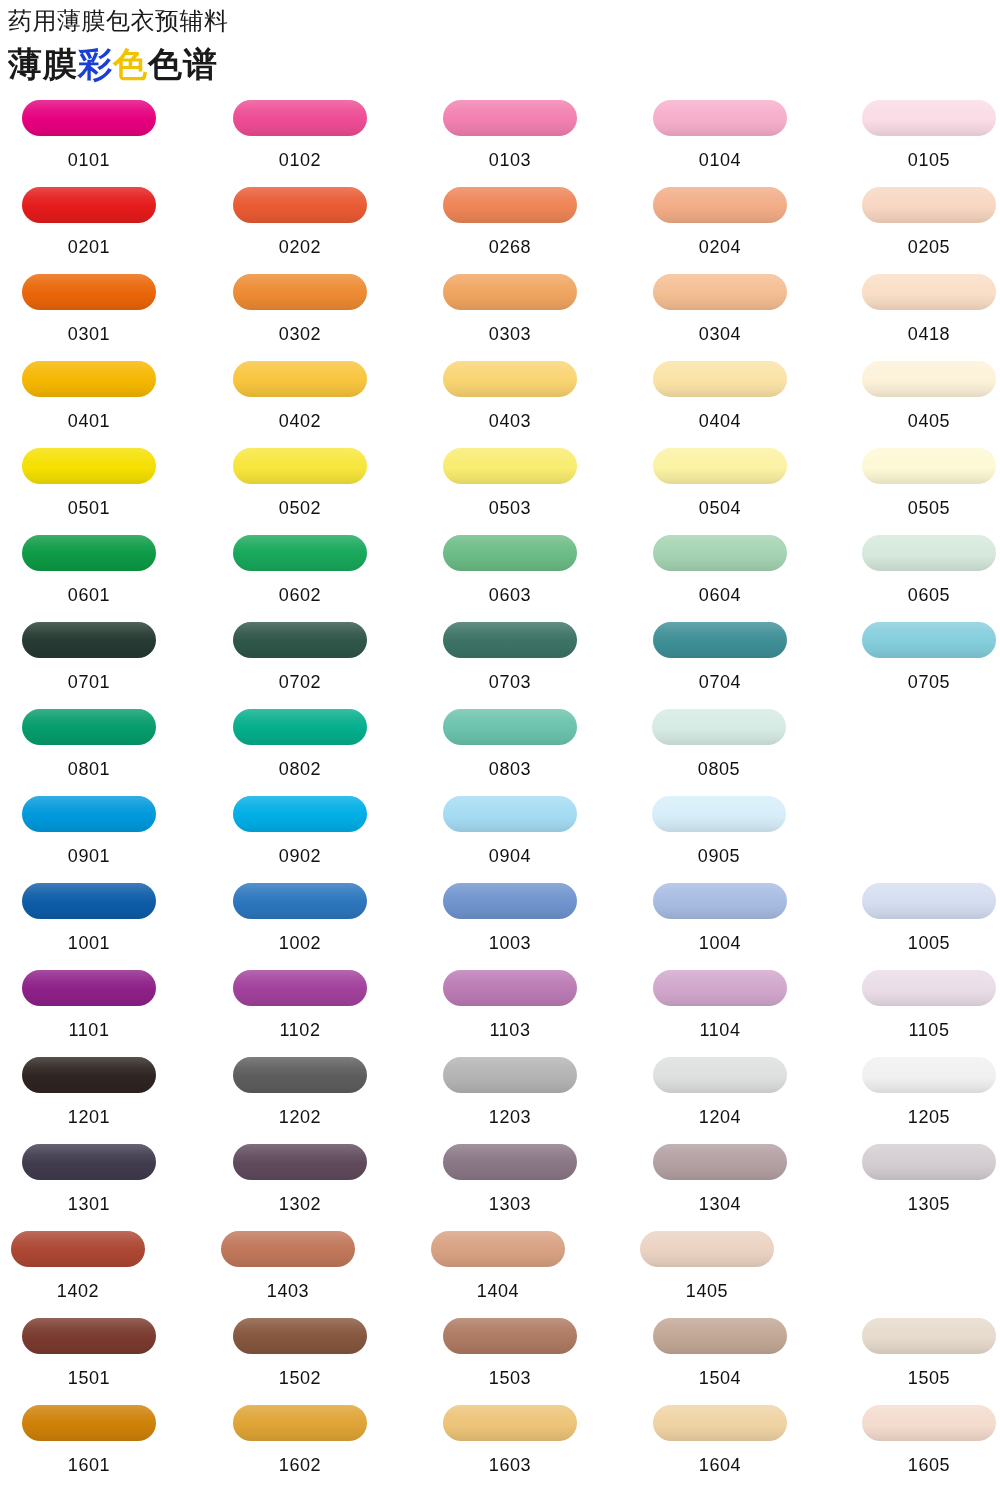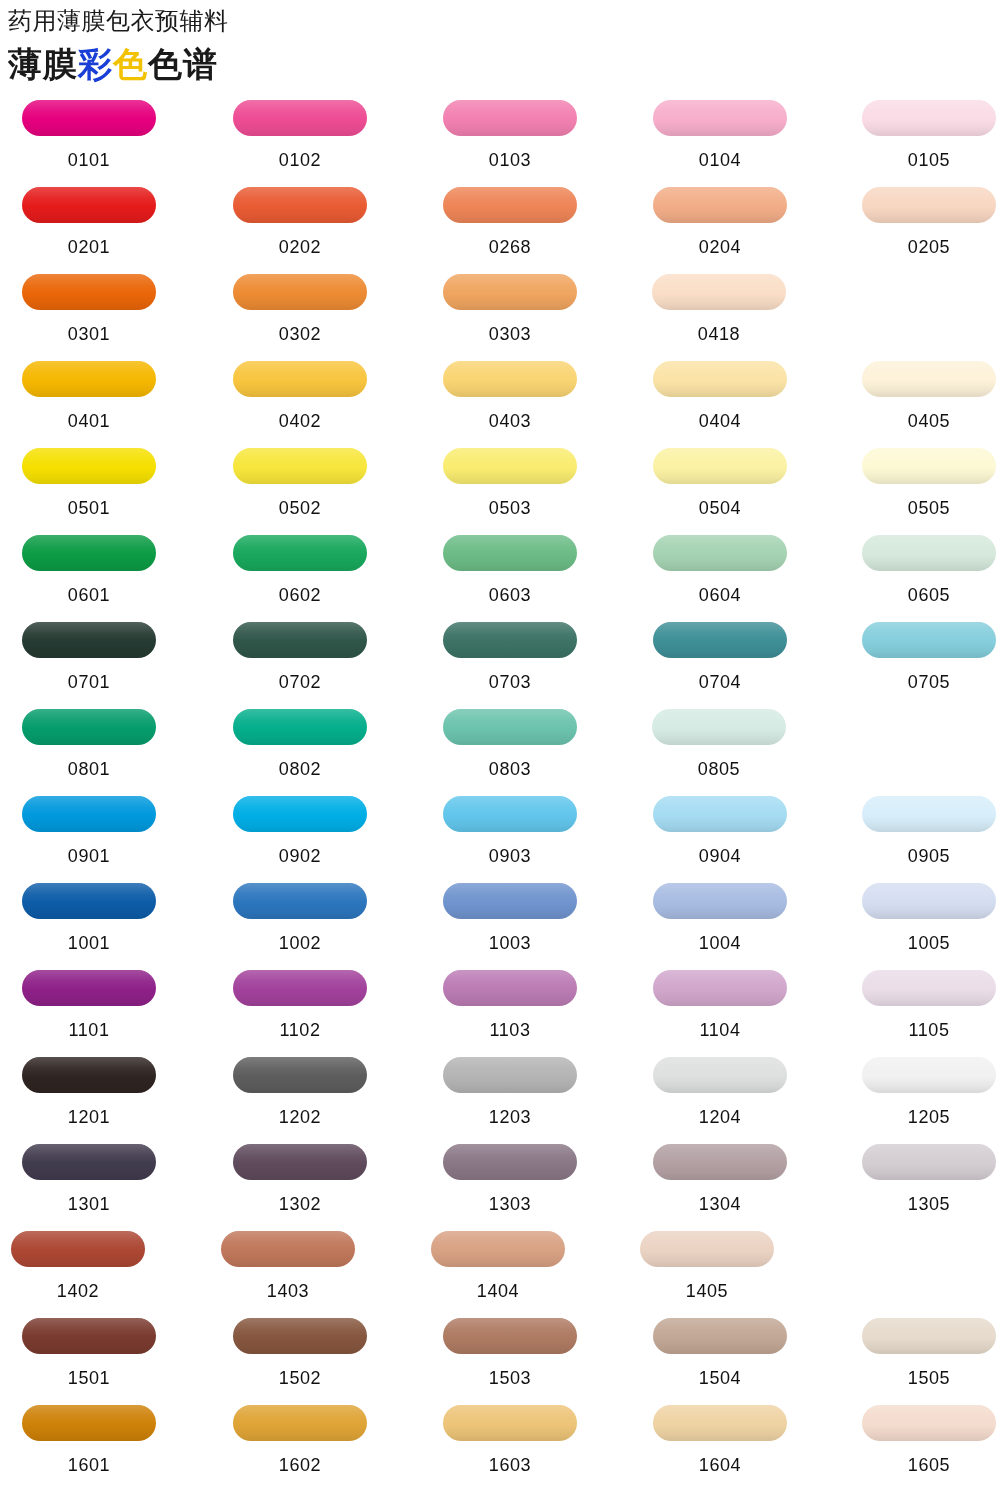--- a/index.html
+++ b/index.html
@@ -160,20 +160,24 @@
           <div class="label">0301</div>
         </div>
         <div class="cell c1">
           <div class="chip" style="background: rgb(237, 139, 51);"></div>
           <div class="label">0302</div>
         </div>
         <div class="cell c2">
           <div class="chip" style="background: rgb(240, 165, 96);"></div>
           <div class="label">0303</div>
         </div>
+        <div class="cell c3">
+          <div class="chip" style="background: rgb(244, 190, 147);"></div>
+          <div class="label">0304</div>
+        </div>
         <div class="cell c4">
           <div class="chip" style="background: rgb(250, 222, 199);"></div>
           <div class="label">0418</div>
         </div>
       </div>
       <div class="row">
         <div class="cell c0">
           <div class="chip" style="background: rgb(245, 183, 0);"></div>
           <div class="label">0401</div>
         </div>
@@ -280,24 +284,20 @@
       </div>
       <div class="row">
         <div class="cell c0">
           <div class="chip" style="background: rgb(0, 153, 221);"></div>
           <div class="label">0901</div>
         </div>
         <div class="cell c1">
           <div class="chip" style="background: rgb(0, 174, 230);"></div>
           <div class="label">0902</div>
         </div>
-        <div class="cell c2">
-          <div class="chip" style="background: rgb(98, 198, 236);"></div>
-          <div class="label">0903</div>
-        </div>
         <div class="cell c3">
           <div class="chip" style="background: rgb(165, 220, 243);"></div>
           <div class="label">0904</div>
         </div>
         <div class="cell c4">
           <div class="chip" style="background: rgb(215, 238, 250);"></div>
           <div class="label">0905</div>
         </div>
       </div>
       <div class="row">

